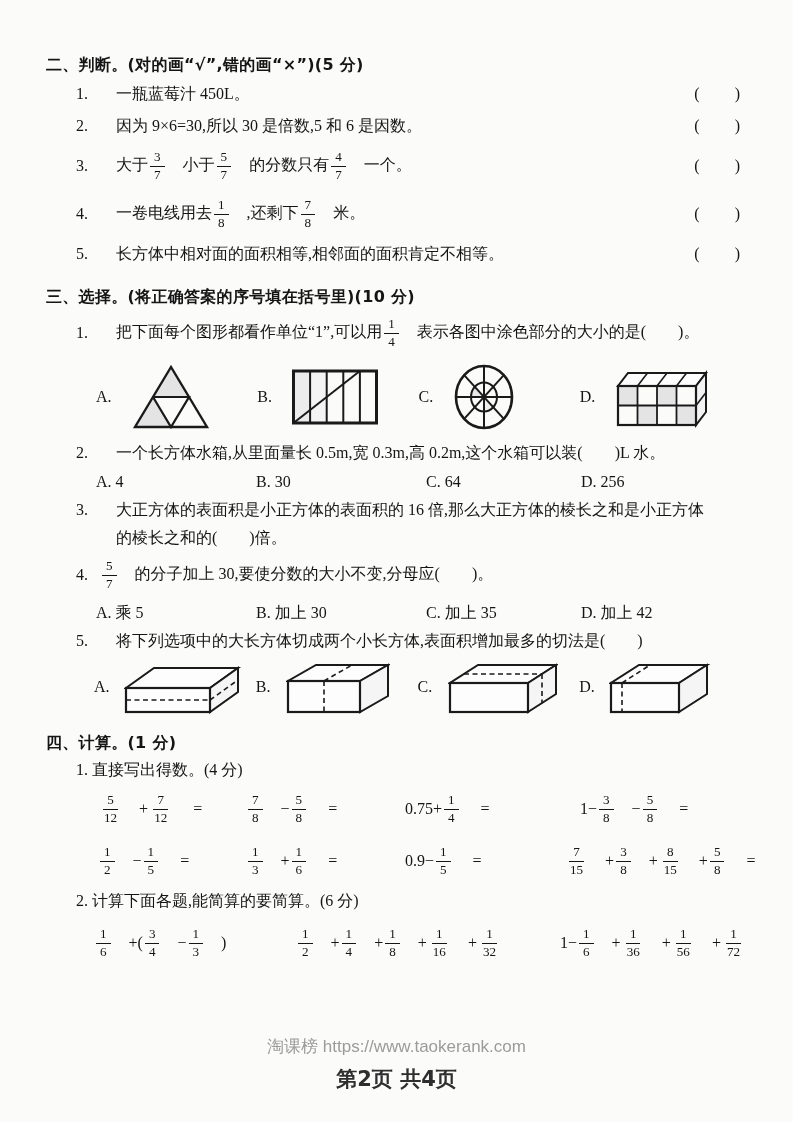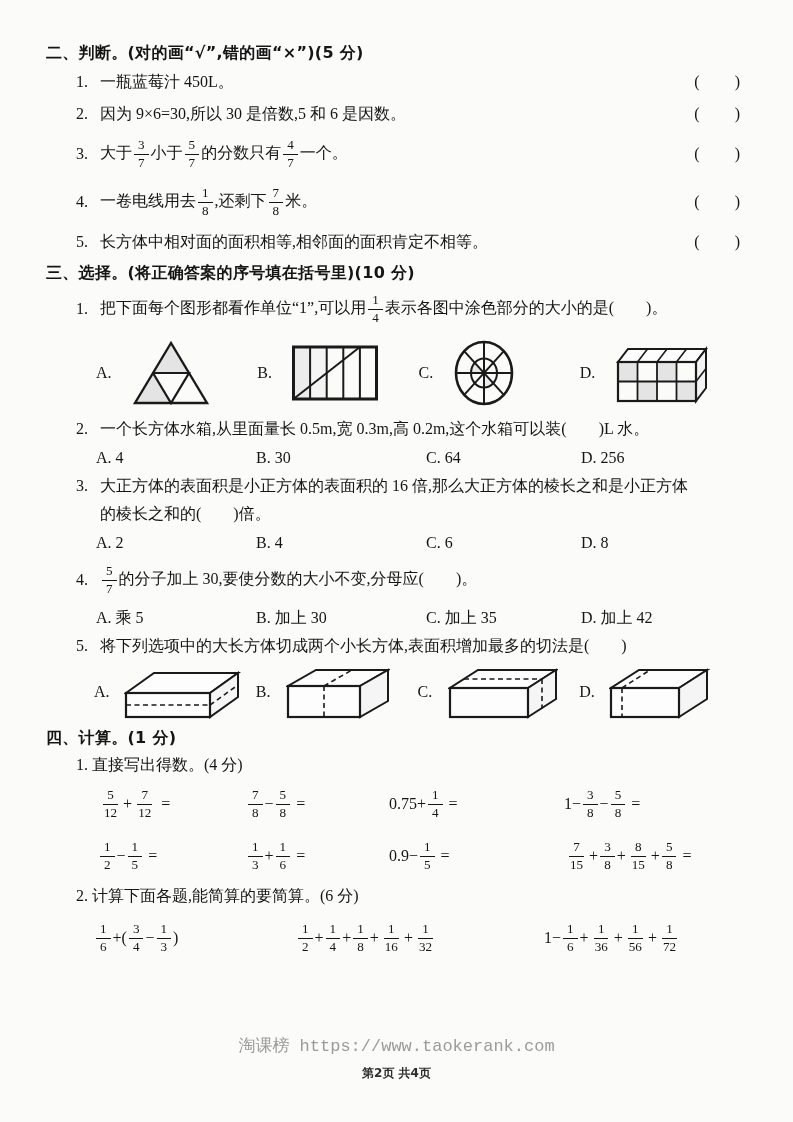--- a/index.html
+++ b/index.html
@@ -6,52 +6,52 @@
   .page{
     width:793px;height:1122px;box-sizing:border-box;position:relative;overflow:hidden;
     background:#fbfbfa;color:#151515;
     font-family:"Liberation Serif","DejaVu Serif",serif;
     font-size:16px;line-height:1.25;
     padding:38px 52px 0 46px;
   }
   .sec-title{
     font-family:"DejaVu Sans","Liberation Sans",sans-serif;
     font-weight:700;font-size:16px;letter-spacing:.3px;
-    min-height:26px;display:flex;align-items:center;margin-top:2px;
+    min-height:26px;display:flex;align-items:center;margin-top:14px;
   }
   .judge-item{display:flex;justify-content:space-between;align-items:center;
     padding-left:30px;min-height:32px;}
   .judge-item.tall{min-height:48px;}
   .jleft{display:flex;align-items:center;}
   .qno{display:inline-block;min-width:24px;}
   .bracket{white-space:pre;letter-spacing:1px;}
   .q-line{display:flex;align-items:center;padding-left:30px;min-height:28px;}
   .q-line.tall{min-height:46px;}
   .q-line.cont{padding-left:54px;min-height:28px;}
-  .tt{white-space:pre;}
+  .tt{white-space:pre;margin-left:16px;}
   .frac{display:inline-flex;flex-direction:column;align-items:center;
     vertical-align:middle;line-height:1.1;font-size:0.82em;margin:0 2px;}
   .fnum{padding:0 4px 1px;border-bottom:1.4px solid #151515;}
   .fden{padding:1px 4px 0;}
   .figs{display:flex;align-items:center;padding-left:50px;margin:5px 0 6px;min-height:72px;}
   .fig{flex:1;display:flex;align-items:center;gap:12px;}
   .figs5{display:flex;align-items:center;padding-left:48px;margin:3px 0 4px;min-height:58px;}
   .fig5{flex:1;display:flex;align-items:center;gap:8px;}
   .flabel{font-weight:400;min-width:22px;}
   .opts{display:grid;grid-template-columns:160px 170px 155px 1fr;
     padding-left:50px;min-height:29px;align-items:center;}
   .sub-line{padding-left:30px;min-height:27px;display:flex;align-items:center;text-align:center;}
   .calc-row{display:grid;grid-template-columns:148px 143px 175px 1fr;
     padding-left:52px;min-height:52px;align-items:center;}
   .calc-row.simp{grid-template-columns:202px 248px 1fr;padding-left:48px;min-height:58px;}
   .expr{display:inline-flex;align-items:center;}
   .watermark{position:absolute;left:0;right:0;top:1036px;text-align:center;
-    font-family:Liberation Mono, monospace;font-size:17px;color:#9b9b9b;}
+    font-family:Liberation Sans, sans-serif;font-size:17px;color:#9b9b9b;}
   .pageno{position:absolute;left:0;right:0;top:1066px;text-align:center;
-    font-family:"DejaVu Sans","Liberation Sans",sans-serif;font-weight:600;font-size:12px;color:#2e2e2e;}
+    font-family:"DejaVu Sans","Liberation Sans",sans-serif;font-weight:600;font-size:21px;color:#2e2e2e;}
   svg{display:block;}
 </style>
 </head>
 <body>
 
 <div class="page">
 
   <div class="sec-title">二、判断。(对的画“√”,错的画“×”)(5 分)</div>
 
   <div class="judge-item">
@@ -184,26 +184,20 @@
     <span>D. 256</span>
   </div>
 
   <div class="q-line">
     <span class="qno">3.</span>
     <span class="tt">大正方体的表面积是小正方体的表面积的 16 倍,那么大正方体的棱长之和是小正方体</span>
   </div>
   <div class="q-line cont">
     <span class="tt">的棱长之和的(　　)倍。</span>
   </div>
-  <div class="opts">
-    <span>A. 2</span>
-    <span>B. 4</span>
-    <span>C. 6</span>
-    <span>D. 8</span>
-  </div>
 
   <div class="q-line tall">
     <span class="qno">4.</span>
     <span><span class="frac">
           <span class="fnum">5</span>
           <span class="fden">7</span>
         </span><span class="tt">的分子加上 30,要使分数的大小不变,分母应(　　)。</span></span>
   </div>
   <div class="opts">
     <span>A. 乘 5</span>

